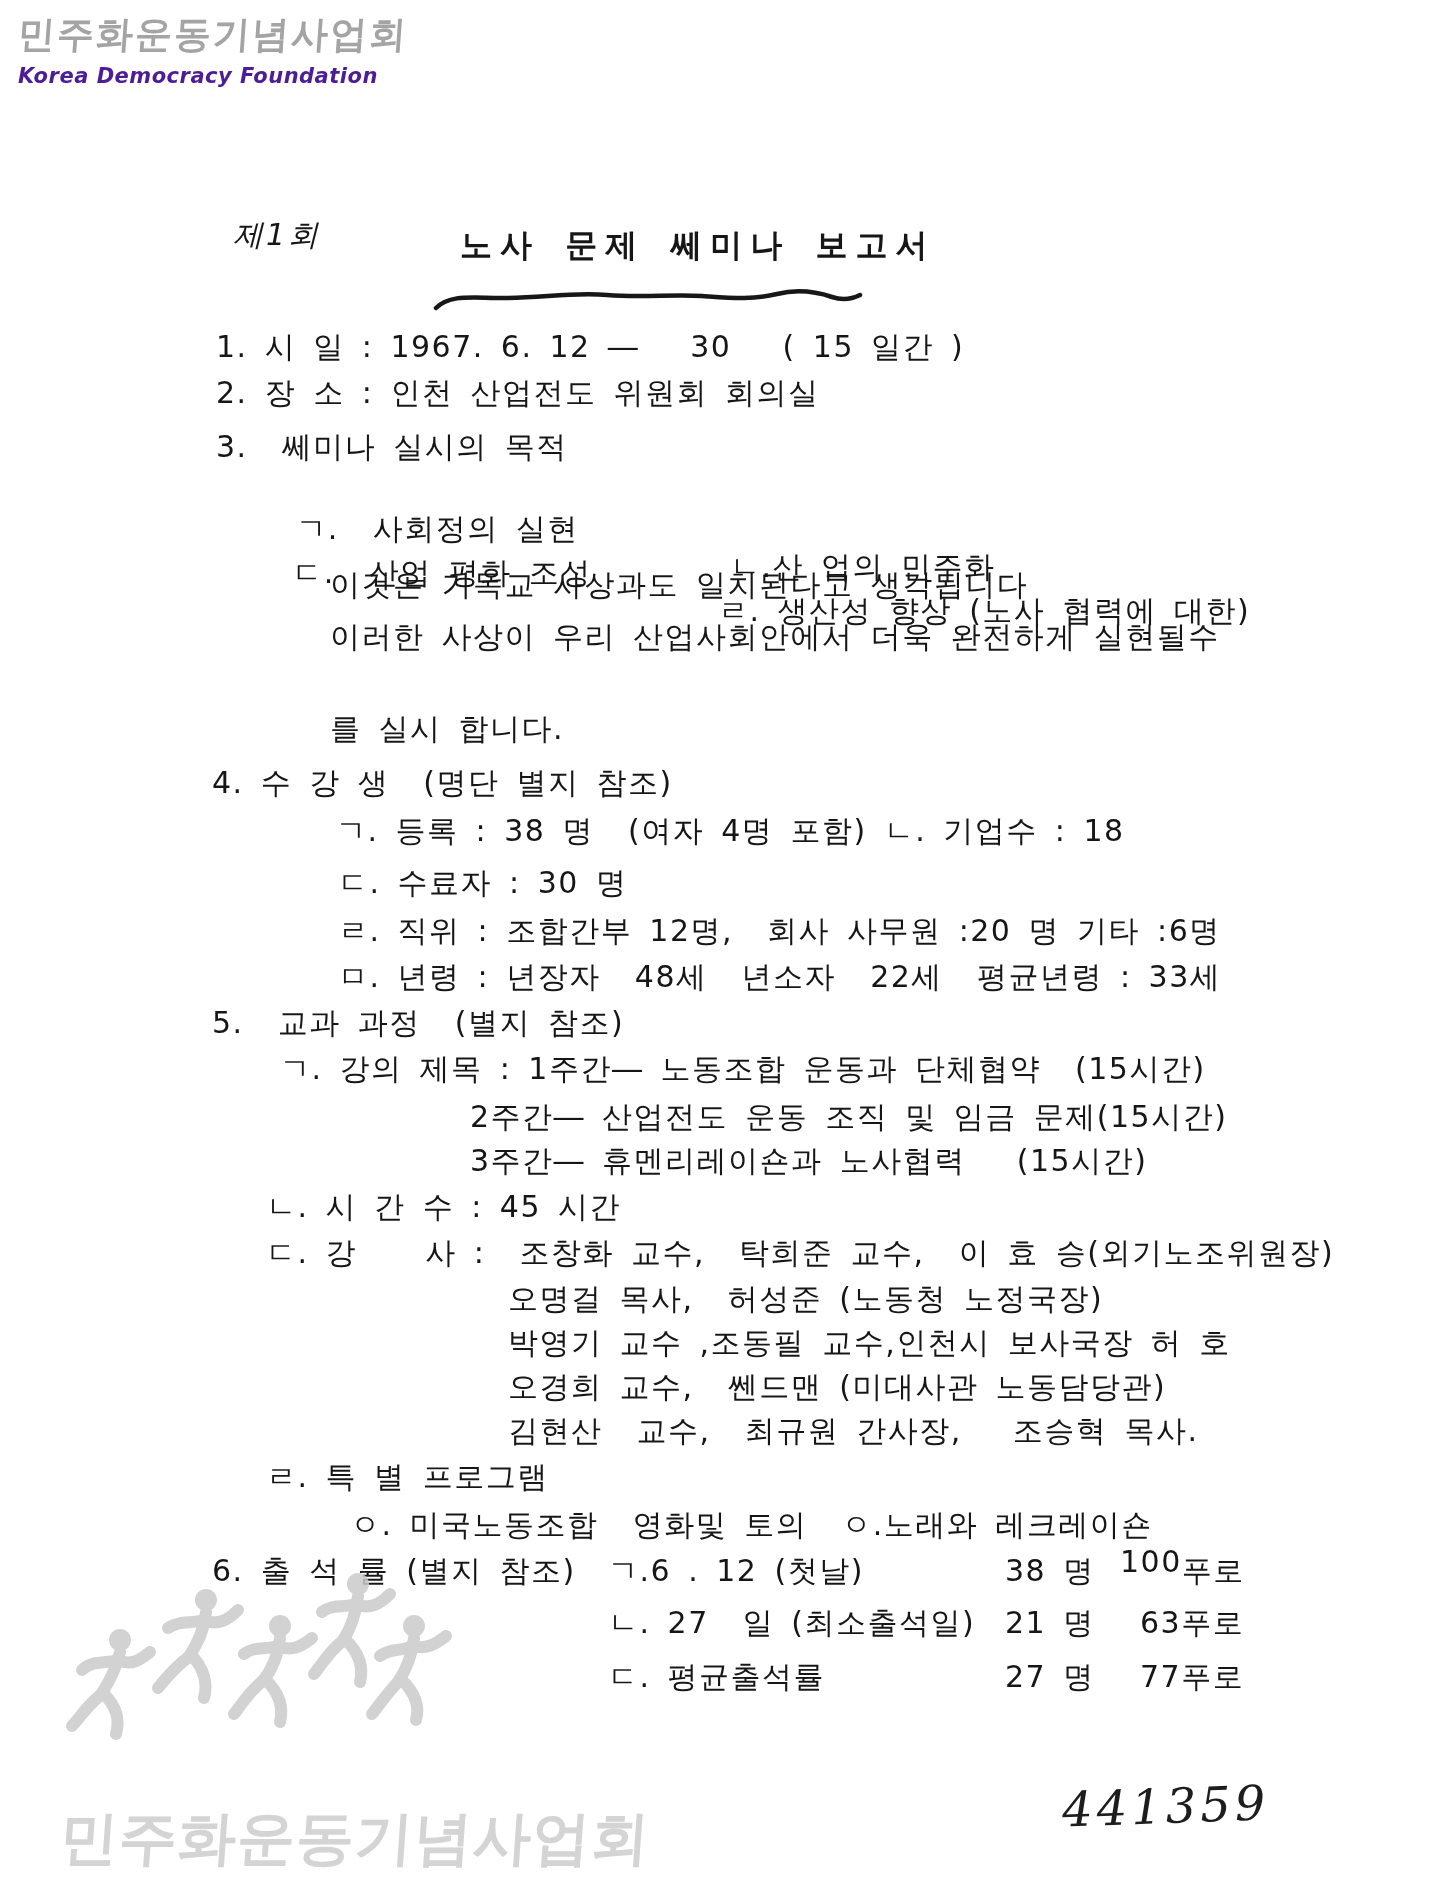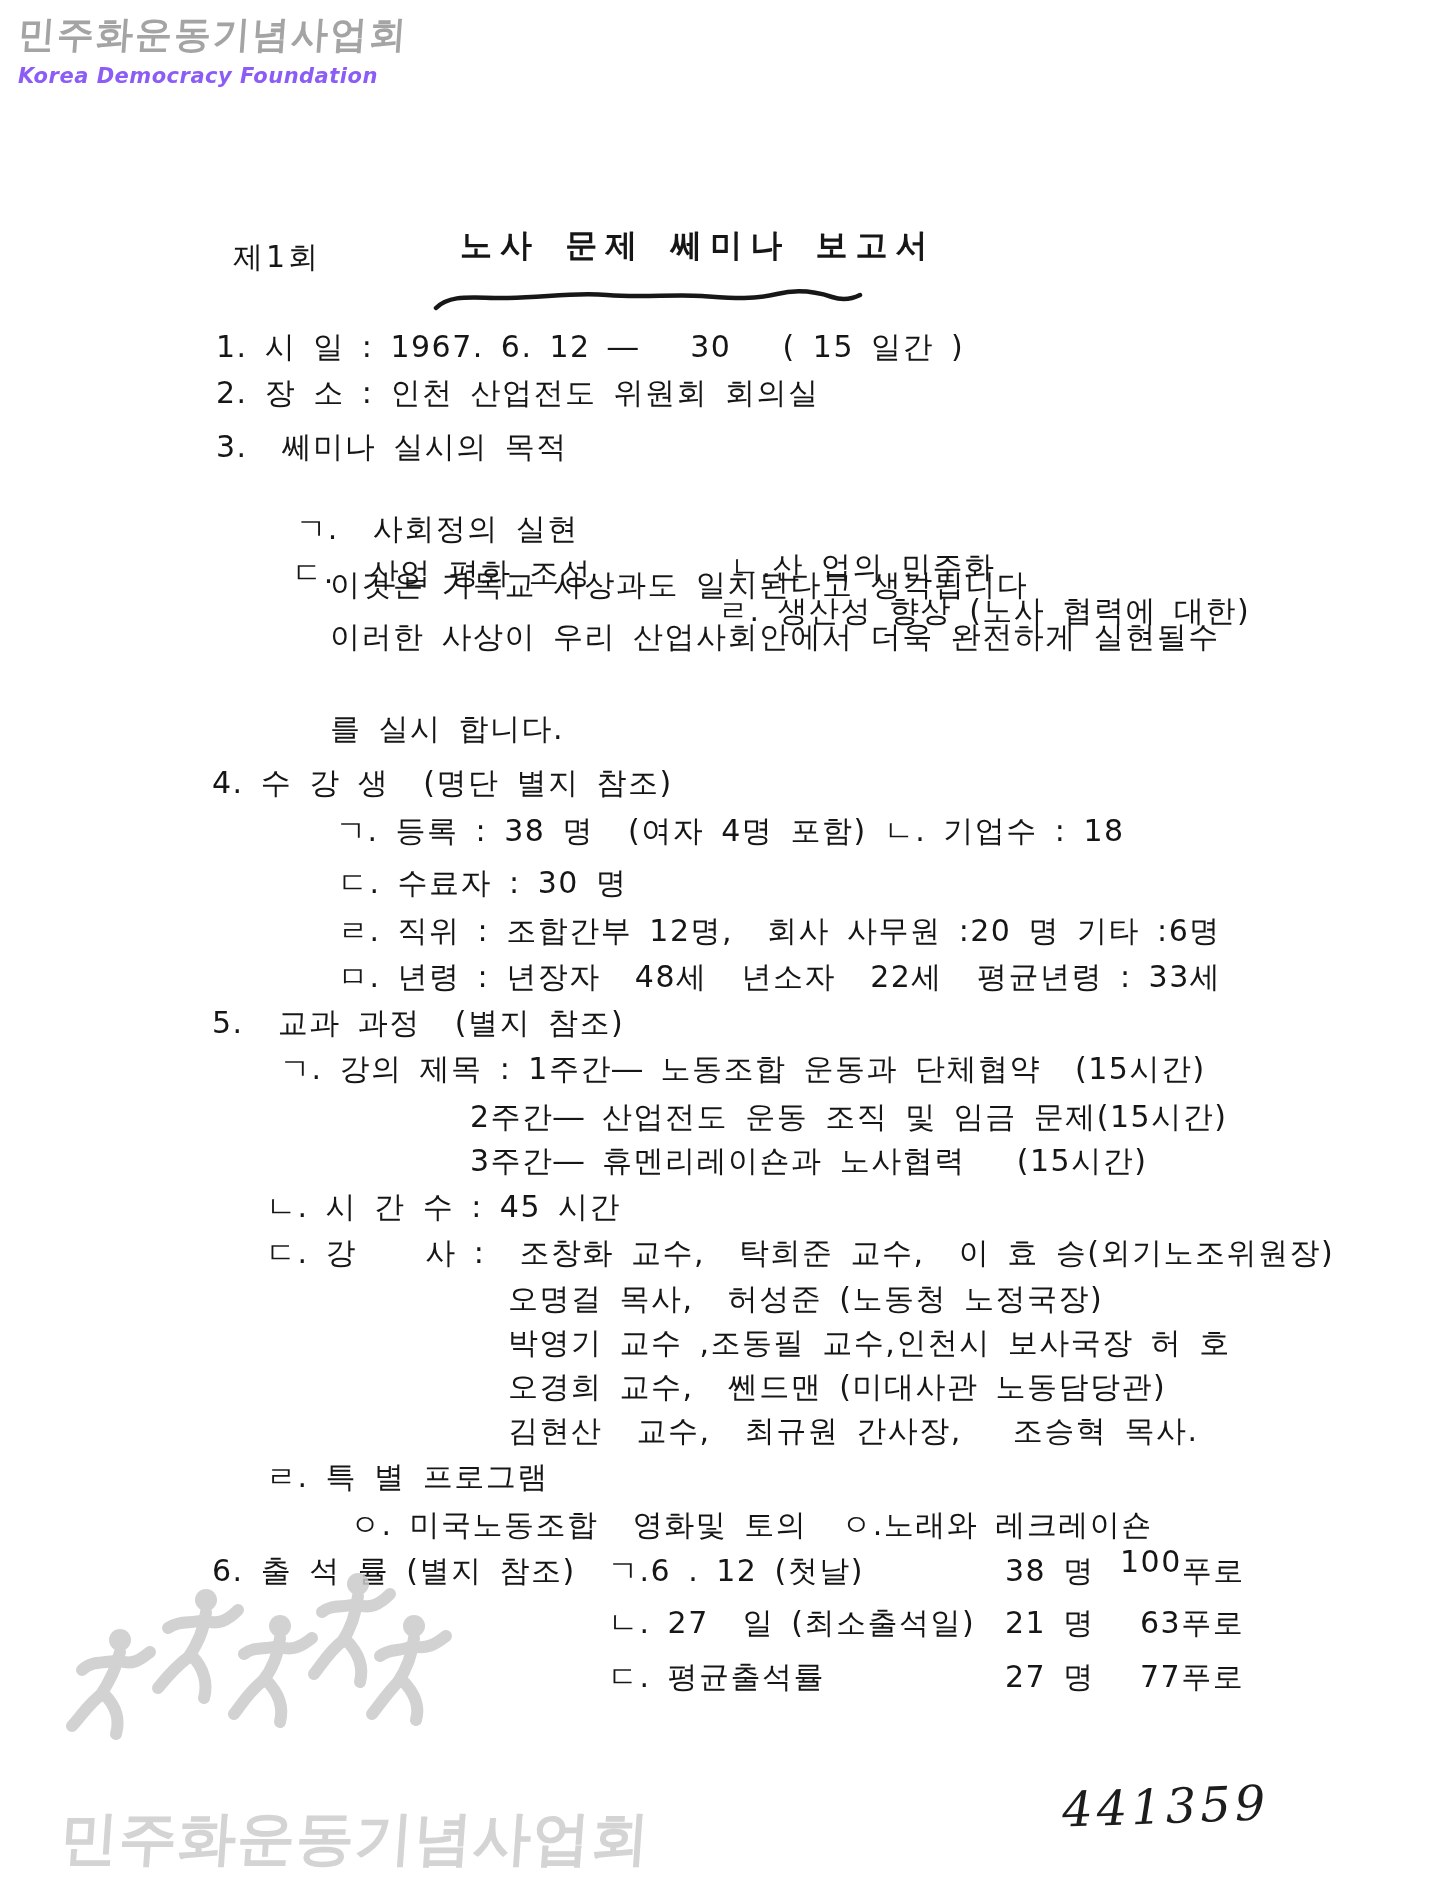--- a/index.html
+++ b/index.html
@@ -14,21 +14,21 @@
   }
   
   .logo{position:absolute;left:18px;top:10px;}
   .logo-kr{
     font-size:37px;font-weight:700;color:#a4a4a4;
     letter-spacing:2px;transform:skewX(-4deg);
     font-family:"DejaVu Serif", serif;
   }
   .logo-en{
     margin-top:4px;
-    font-size:21px;font-weight:700;font-style:italic;color:#8b5cf6;
+    font-size:21px;font-weight:700;font-style:italic;color:#4c1d95;
     letter-spacing:0.5px;
   }
   
   .line{
     position:absolute;
     font-size:30px;line-height:38px;
     letter-spacing:1.5px;word-spacing:6px;
     white-space:pre;color:#161616;
   }
   .session{font-size:30px;letter-spacing:3px;}
@@ -60,21 +60,21 @@
 </head>
 <body>
 
 <div class="page">
 
   <div class="logo">
     <div class="logo-kr">민주화운동기념사업회</div>
     <div class="logo-en">Korea Democracy Foundation</div>
   </div>
 
-  <div class="line session" style="left:233px;top:238px;">제1회</div>
+  <div class="line session" style="left:233px;top:216px;font-style:italic;">제1회</div>
   <div class="line doc-title" style="left:460px;top:226px;">노사 문제 쎄미나 보고서</div>
   <svg class="underline-svg" width="432" height="34" viewBox="0 0 432 34">
     <path d="M4,26 C18,12 40,16 70,16 C110,16 140,10 175,13 C210,16 240,12 270,14 C300,16 320,18 345,12 C365,7 385,10 400,15 C412,19 422,16 428,13" fill="none" stroke="#171717" stroke-width="4.5" stroke-linecap="round"></path>
   </svg>
 
   <div class="line" style="left:216px;top:328px;">1. 시 일 : 1967. 6. 12 ―   30   ( 15 일간 )</div>
   <div class="line" style="left:216px;top:374px;">2. 장 소 : 인천 산업전도 위원회 회의실</div>
   <div class="line" style="left:216px;top:428px;">3.  쎄미나 실시의 목적</div>
 
   <div class="line" style="left:228px;top:472px;width:1050px;">

